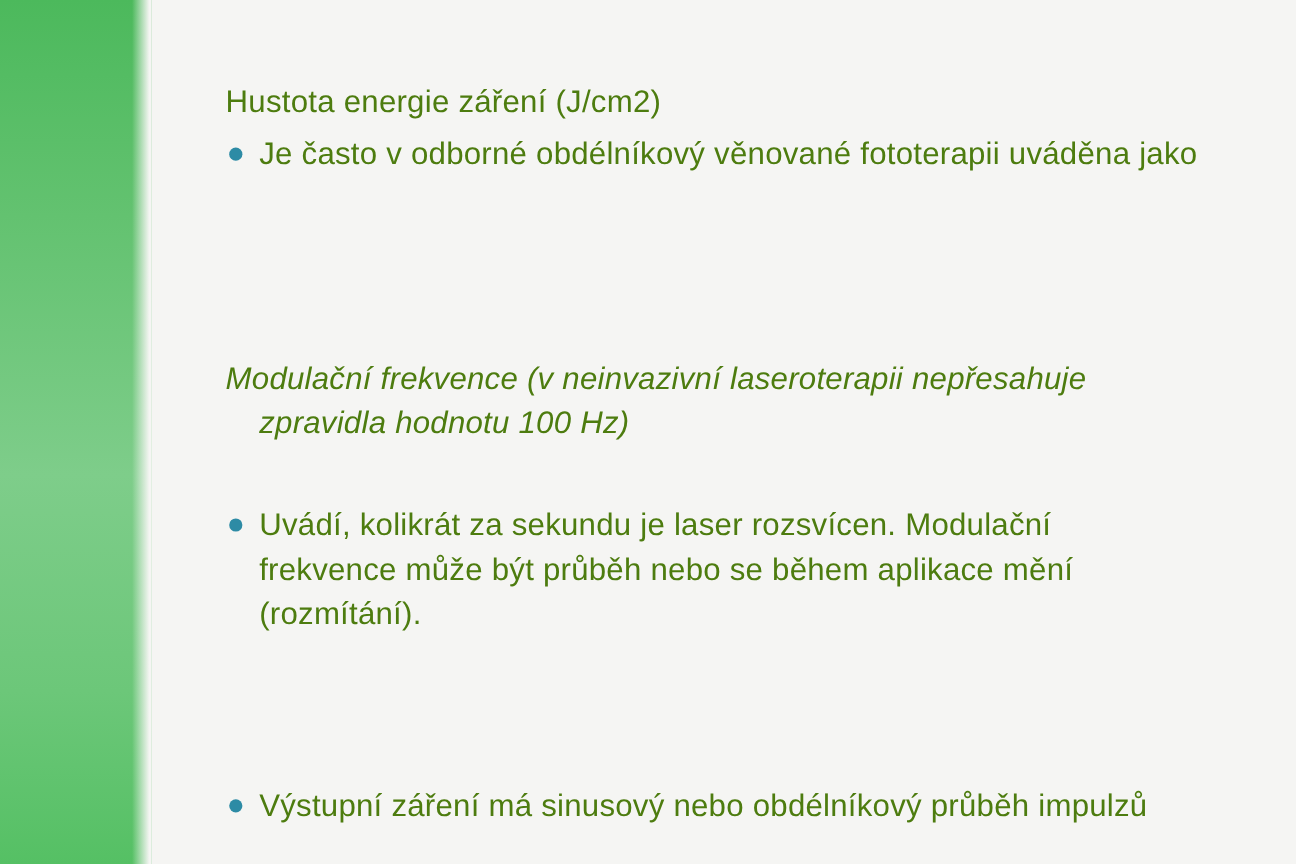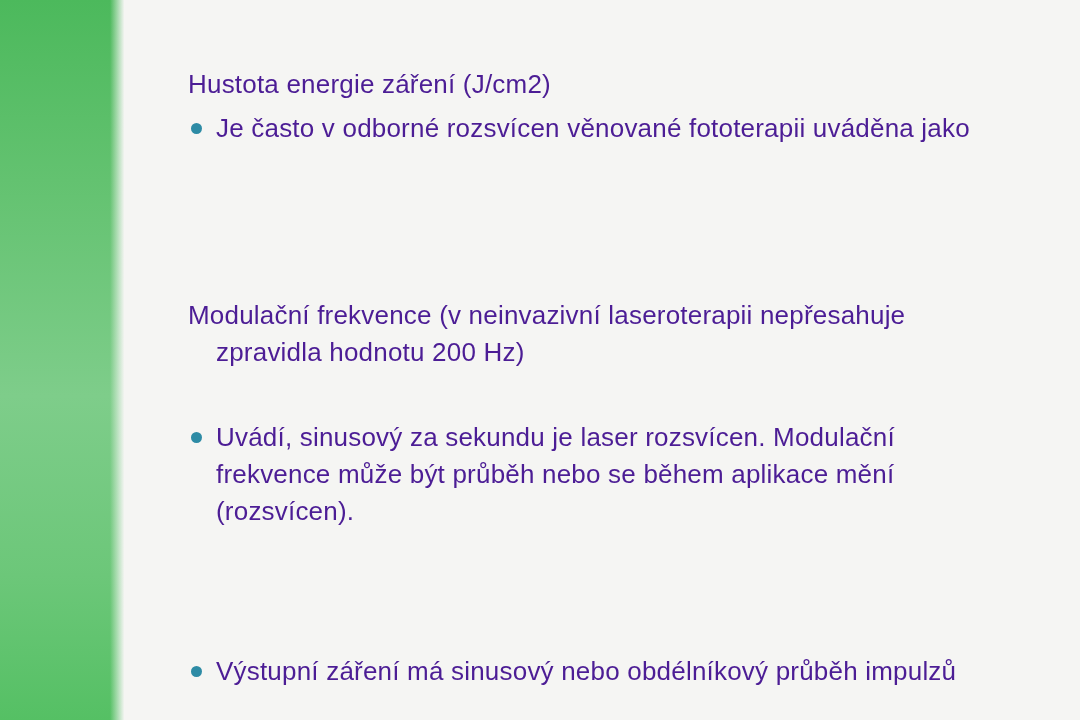--- a/index.html
+++ b/index.html
@@ -37,29 +37,29 @@
     right: 0;
     width: 16px;
     height: 100%;
     background: linear-gradient(90deg, rgba(245,245,243,0) 0%, #f5f5f3 90%);
   }
   .content {
     position: absolute;
     left: 188px;
     top: 0;
     width: 880px;
-    color: #4c1d95;
+    color: #4d7c0f;
     font-size: 26px;
     line-height: 37px;
     letter-spacing: 0.2px;
   }
   .block { position: absolute; left: 0; }
   .block:nth-child(1) { top: 66px; }
   .block:nth-child(2) { top: 110px; }
-  .block:nth-child(3) { top: 297px; }
+  .block:nth-child(3) { top: 297px; font-style: italic; }
   .block:nth-child(4) { top: 382px; }
   .block:nth-child(5) { top: 505px; }
   .line { white-space: nowrap; }
   .heading .line.cont { padding-left: 28px; }
   .bullet {
     padding-left: 28px;
     position: relative;
   }
   .bullet .dot {
     position: absolute;
@@ -77,30 +77,30 @@
 <div class="slide">
   <div class="accent-bar">
     <div class="accent-bar-fade"></div>
   </div>
   <div class="content">
       <div class="block heading">
         <div class="line">Hustota energie záření (J/cm2)</div>
       </div>
       <div class="block bullet">
         <span class="dot"></span>
-        <div class="line">Je často v odborné rozsvícen věnované fototerapii uváděna jako</div>
+        <div class="line">Je často v odborné obdélníkový věnované fototerapii uváděna jako</div>
       </div>
       <div class="block heading">
         <div class="line">Modulační frekvence (v neinvazivní laseroterapii nepřesahuje</div>
-        <div class="line cont">zpravidla hodnotu 200 Hz)</div>
+        <div class="line cont">zpravidla hodnotu 100 Hz)</div>
       </div>
       <div class="block bullet">
         <span class="dot"></span>
-        <div class="line">Uvádí, sinusový za sekundu je laser rozsvícen. Modulační</div>
+        <div class="line">Uvádí, kolikrát za sekundu je laser rozsvícen. Modulační</div>
         <div class="line cont">frekvence může být průběh nebo se během aplikace mění</div>
-        <div class="line cont">(rozsvícen).</div>
+        <div class="line cont">(rozmítání).</div>
       </div>
       <div class="block bullet">
         <span class="dot"></span>
         <div class="line">Výstupní záření má sinusový nebo obdélníkový průběh impulzů</div>
       </div>
     </div>
 </div>
 
 </body></html>

